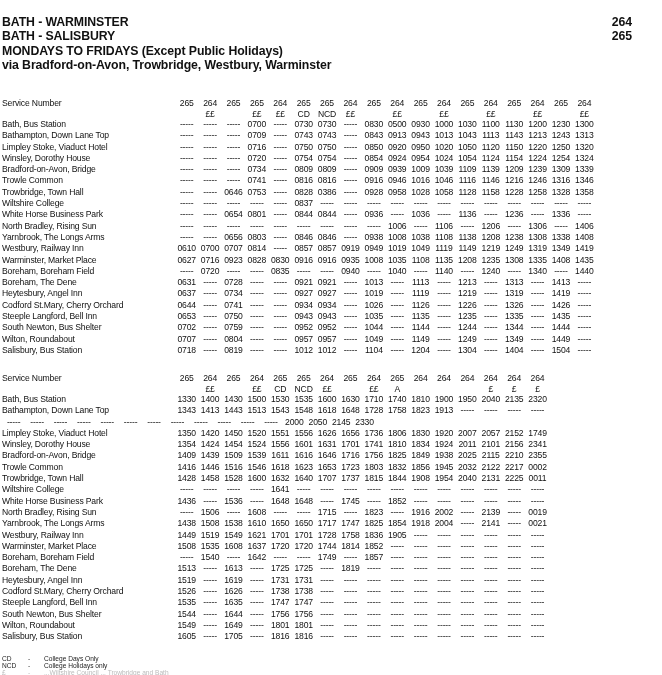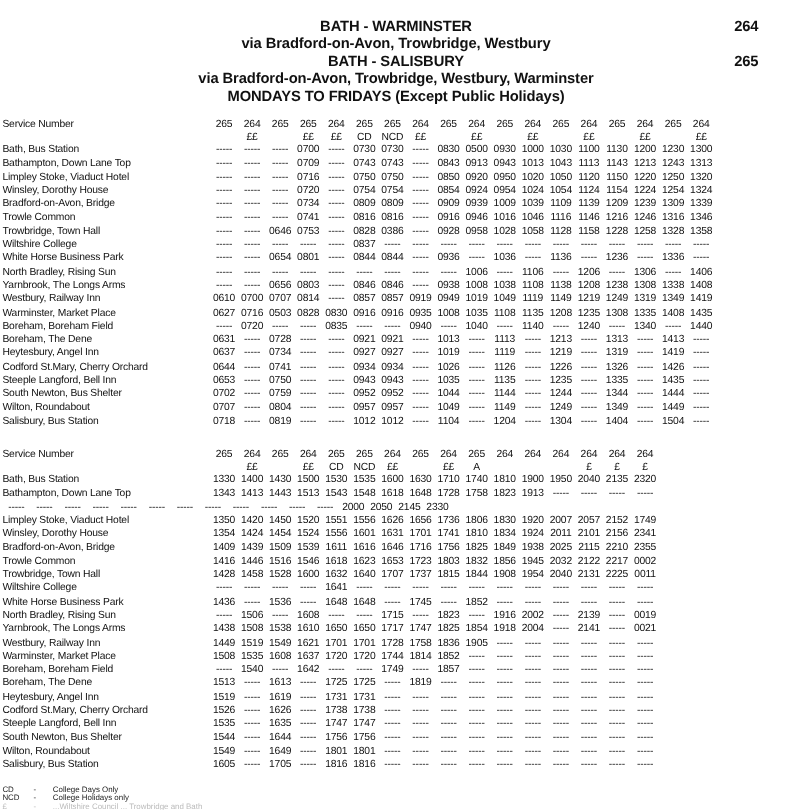--- a/index.html
+++ b/index.html
@@ -3,21 +3,21 @@
 <meta charset="utf-8">
 <style>
   html, body { margin: 0; padding: 0; background: #ffffff; }
   body {
     width: 662px; height: 675px; overflow: hidden; position: relative;
     font-family: "Liberation Sans", sans-serif; color: #111;
   }
   .title-block { position: absolute; left: 2px; top: 15px; width: 656px; }
   .title-line {
     font-weight: bold; font-size: 12.3px; line-height: 14.4px; height: 14.4px;
-    position: relative; white-space: nowrap; letter-spacing: -0.1px; text-align: center;
+    position: relative; white-space: nowrap; letter-spacing: -0.1px;
   }
   .title-line .num { position: absolute; right: 26px; top: 0; }
   .tt { position: absolute; left: 2px; font-size: 8.6px; letter-spacing: -0.15px; }
   .tt .row { display: flex; height: 11.3px; line-height: 11.3px; white-space: nowrap; }
   .tt .stop { width: 173px; flex: 0 0 173px; overflow: hidden; }
   .tt .cell { width: 23.4px; flex: 0 0 23.4px; text-align: center; }
   .tt .hdr { height: 11px; line-height: 11px; }
   .tt .hdr2 { height: 10px; line-height: 10px; }
   #tt1 { top: 98px; }
   #tt2 { top: 373px; }
@@ -25,24 +25,23 @@
   .notes .n { display: flex; white-space: nowrap; }
   .notes .k { width: 26px; }
   .notes .d { width: 16px; }
   .notes .cut { color: #bbb; }
 </style>
 </head>
 <body>
 
 <div class="title-block" id="title-block">
     <div class="title-line"><span>BATH - WARMINSTER</span><span class="num">264</span></div>
-    <div class="title-line"><span>via Bradford-on-Avon, Trowbridge, Westbury</span></div>
     <div class="title-line"><span>BATH - SALISBURY</span><span class="num">265</span></div>
+    <div class="title-line"><span>MONDAYS TO FRIDAYS (Except Public Holidays)</span></div>
     <div class="title-line"><span>via Bradford-on-Avon, Trowbridge, Westbury, Warminster</span></div>
-    <div class="title-line"><span>MONDAYS TO FRIDAYS (Except Public Holidays)</span></div>
   </div>
 
 <div class="tt" id="tt1">
     <div class="row hdr">
       <span class="stop">Service Number</span>
       <span class="cell">265</span>
       <span class="cell">264</span>
       <span class="cell">265</span>
       <span class="cell">265</span>
       <span class="cell">264</span>
@@ -330,21 +329,21 @@
       <span class="cell">1219</span>
       <span class="cell">1249</span>
       <span class="cell">1319</span>
       <span class="cell">1349</span>
       <span class="cell">1419</span>
     </div>
     <div class="row">
       <span class="stop">Warminster, Market Place</span>
       <span class="cell">0627</span>
       <span class="cell">0716</span>
-      <span class="cell">0503</span>
+      <span class="cell">0923</span>
       <span class="cell">0828</span>
       <span class="cell">0830</span>
       <span class="cell">0916</span>
       <span class="cell">0916</span>
       <span class="cell">0935</span>
       <span class="cell">1008</span>
       <span class="cell">1035</span>
       <span class="cell">1108</span>
       <span class="cell">1135</span>
       <span class="cell">1208</span>

